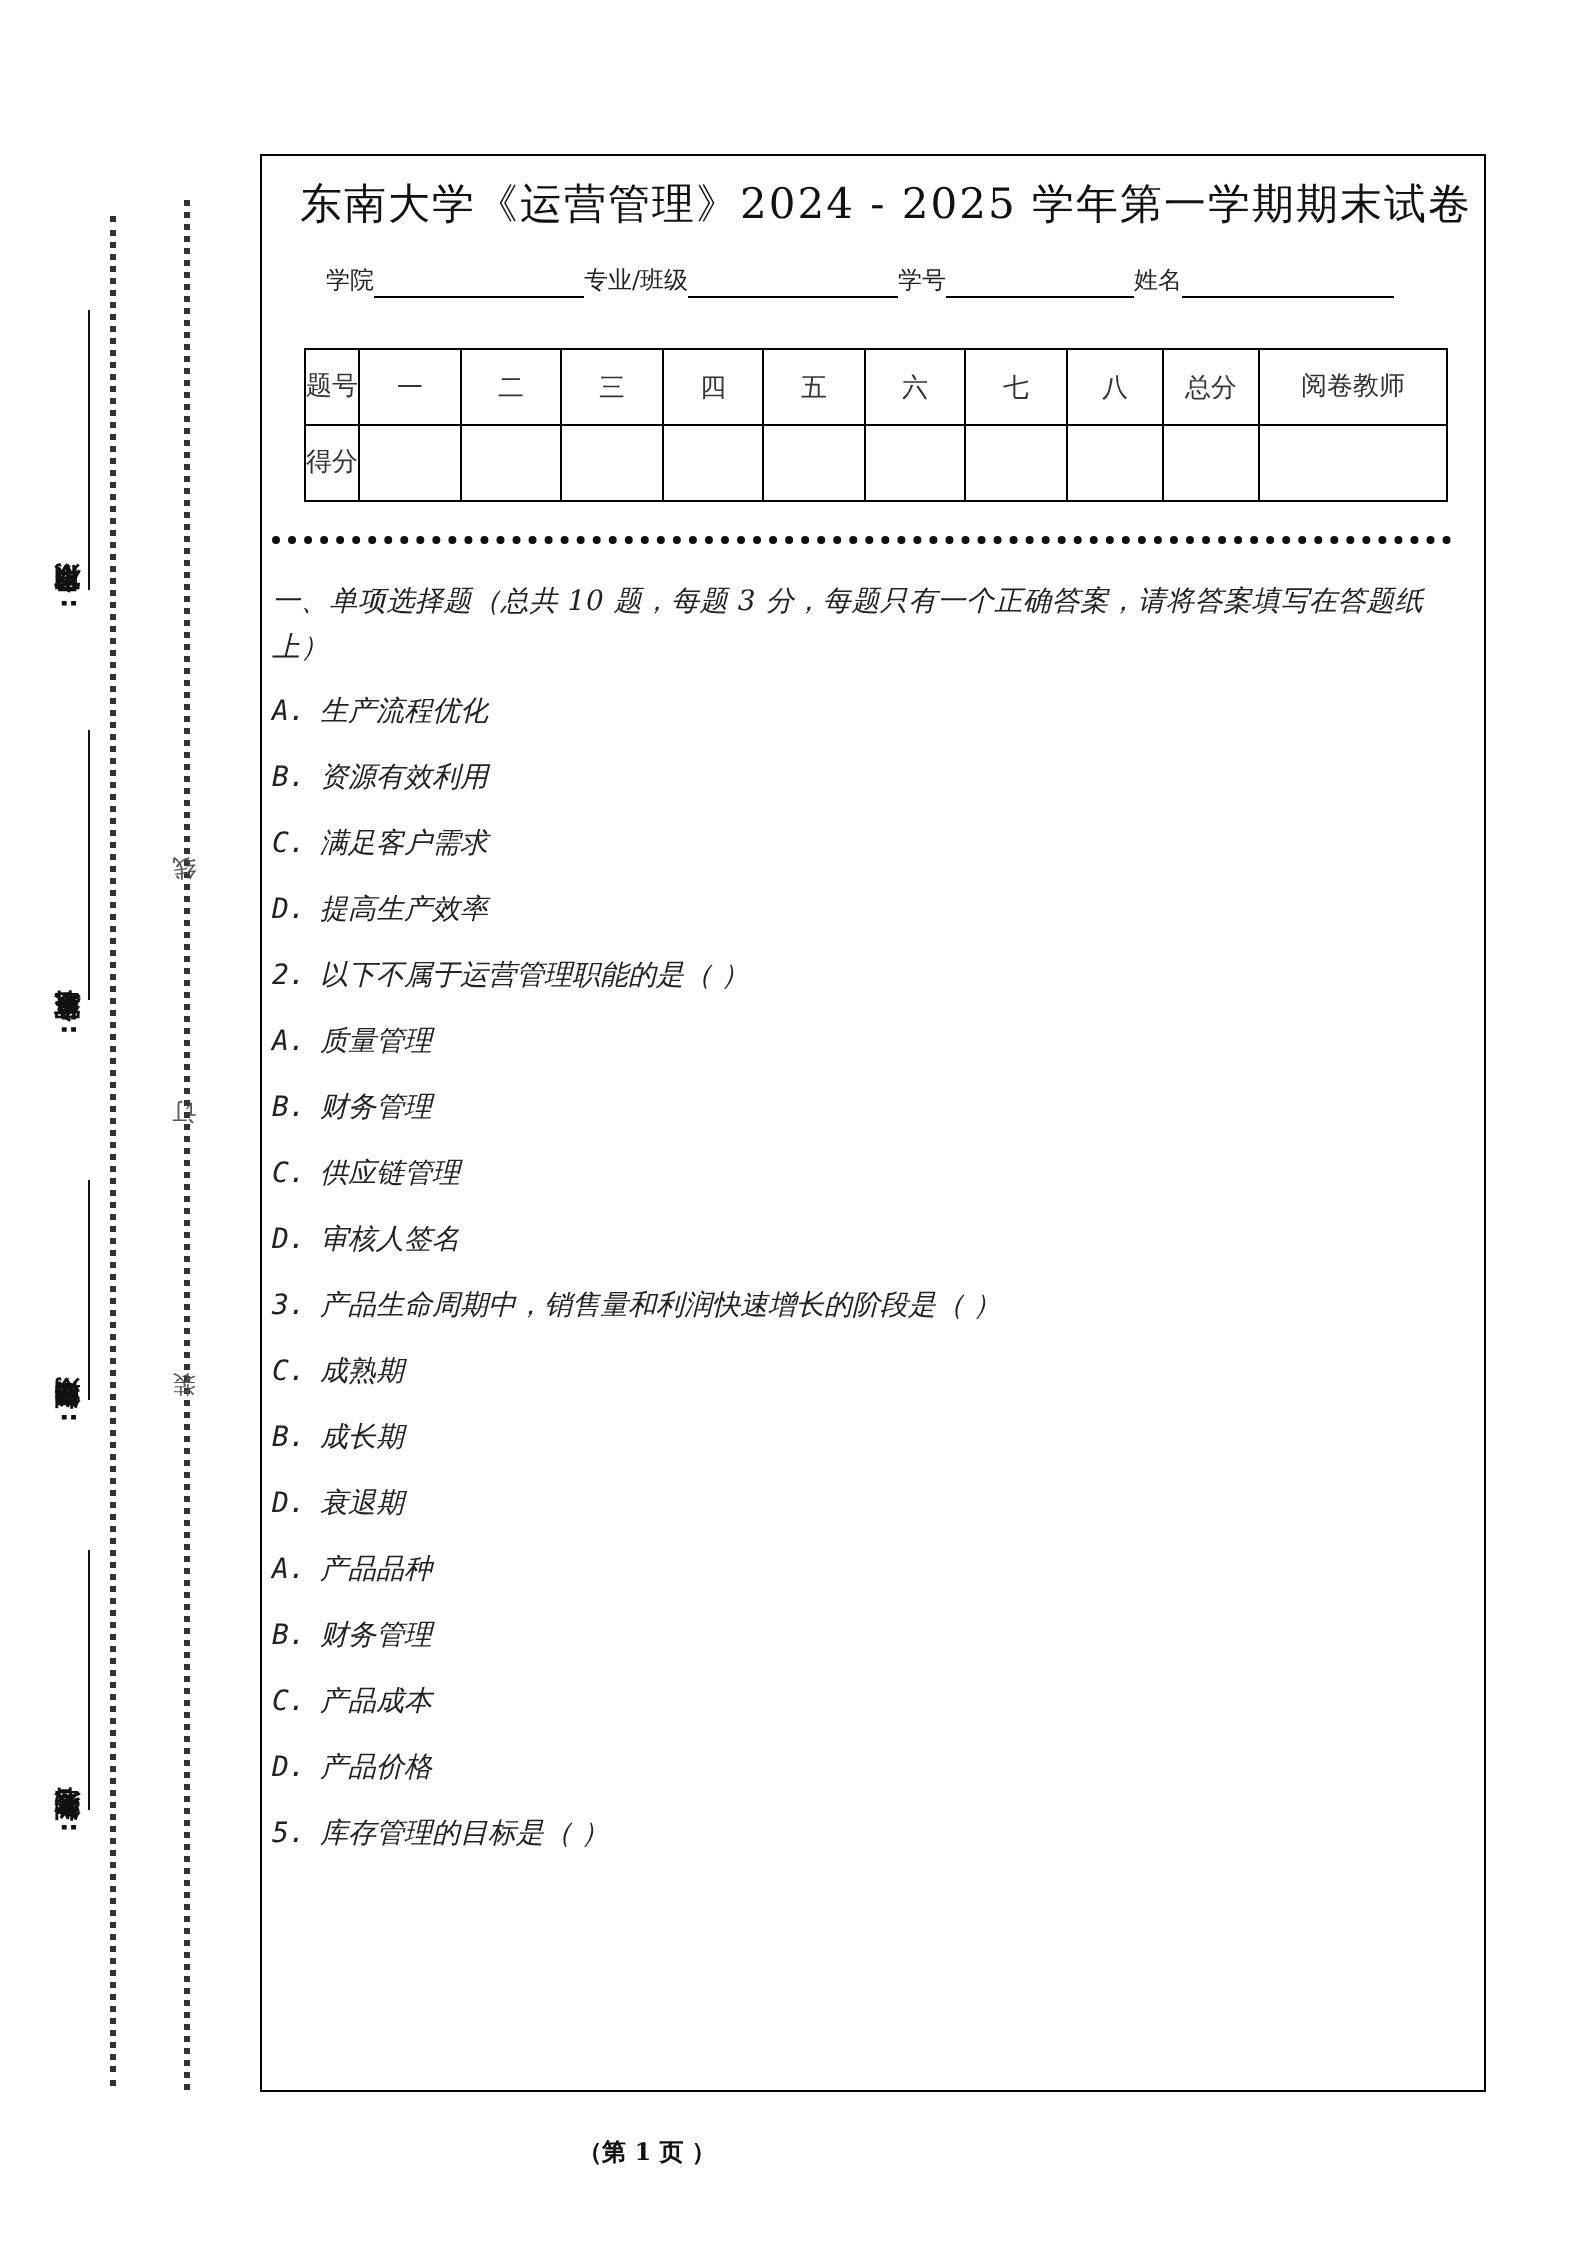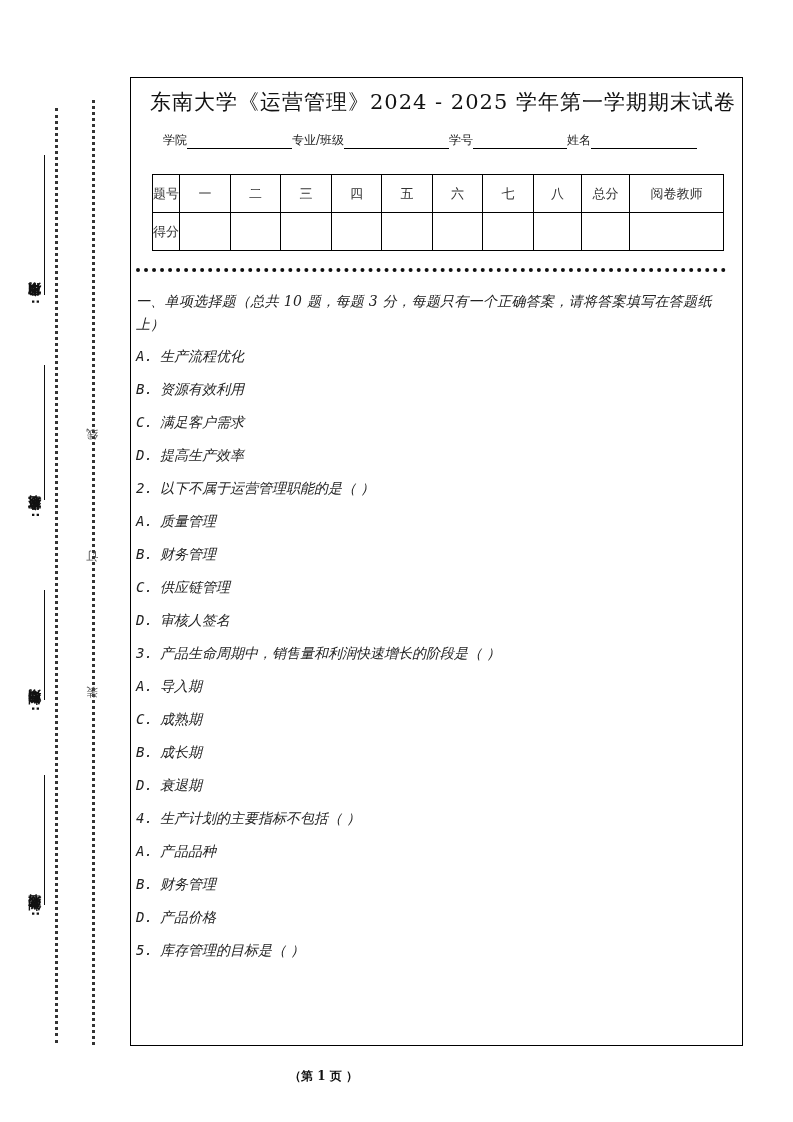--- a/index.html
+++ b/index.html
@@ -138,27 +138,26 @@
     <div class="line"><span class="lbl">C.</span><span>满足客户需求</span></div>
     <div class="line"><span class="lbl">D.</span><span>提高生产效率</span></div>
 
     <div class="line"><span class="lbl">2.</span><span>以下不属于运营管理职能的是（  ）</span></div>
     <div class="line"><span class="lbl">A.</span><span>质量管理</span></div>
     <div class="line"><span class="lbl">B.</span><span>财务管理</span></div>
     <div class="line"><span class="lbl">C.</span><span>供应链管理</span></div>
     <div class="line"><span class="lbl">D.</span><span>审核人签名</span></div>
 
     <div class="line"><span class="lbl">3.</span><span>产品生命周期中，销售量和利润快速增长的阶段是（  ）</span></div>
-    <div class="line"><span class="lbl">A.</span><span>导入期</span></div>
     <div class="line"><span class="lbl">C.</span><span>成熟期</span></div>
     <div class="line"><span class="lbl">B.</span><span>成长期</span></div>
     <div class="line"><span class="lbl">D.</span><span>衰退期</span></div>
 
-    <div class="line"><span class="lbl">4.</span><span>生产计划的主要指标不包括（  ）</span></div>
     <div class="line"><span class="lbl">A.</span><span>产品品种</span></div>
     <div class="line"><span class="lbl">B.</span><span>财务管理</span></div>
+    <div class="line"><span class="lbl">C.</span><span>产品成本</span></div>
     <div class="line"><span class="lbl">D.</span><span>产品价格</span></div>
 
     <div class="line"><span class="lbl">5.</span><span>库存管理的目标是（  ）</span></div>
   </div>
 </div>
 
 <div class="footer">（第 1 页 ）</div>
 
 </body></html>

